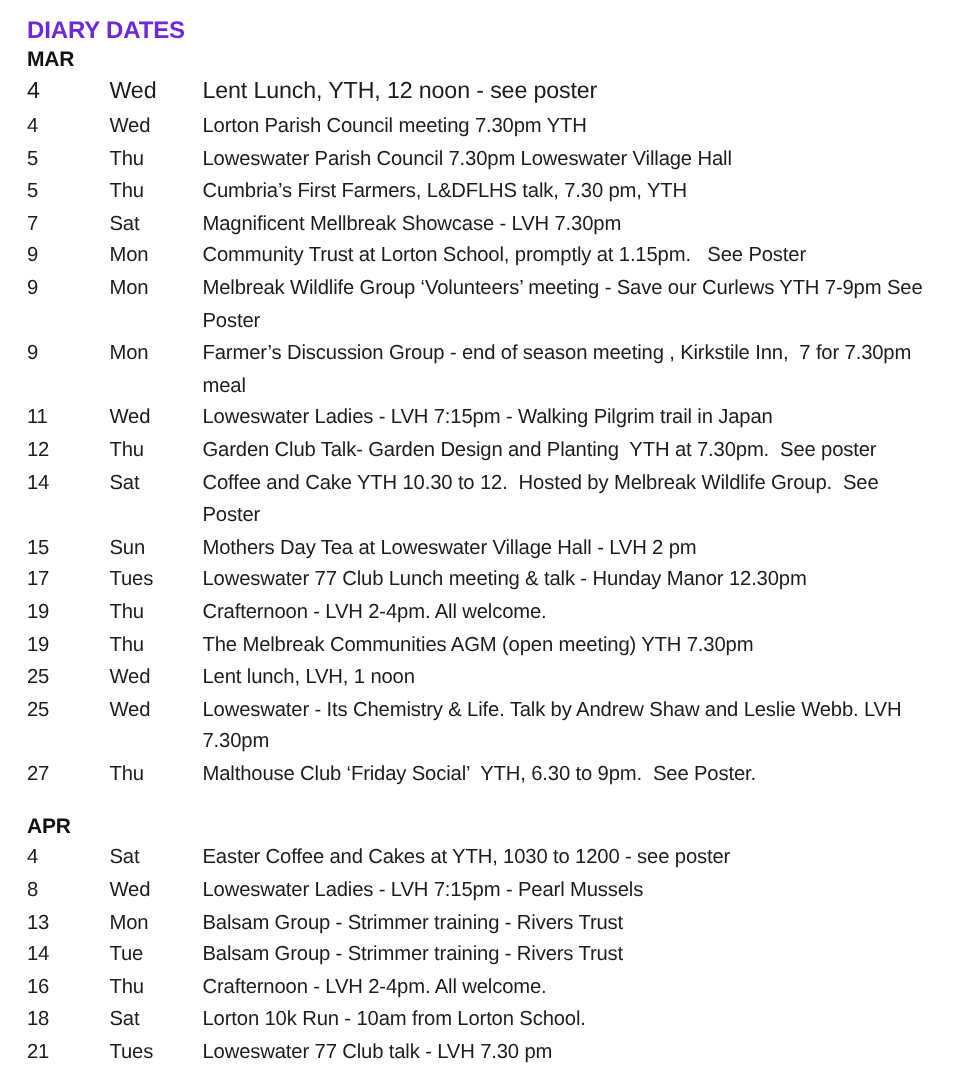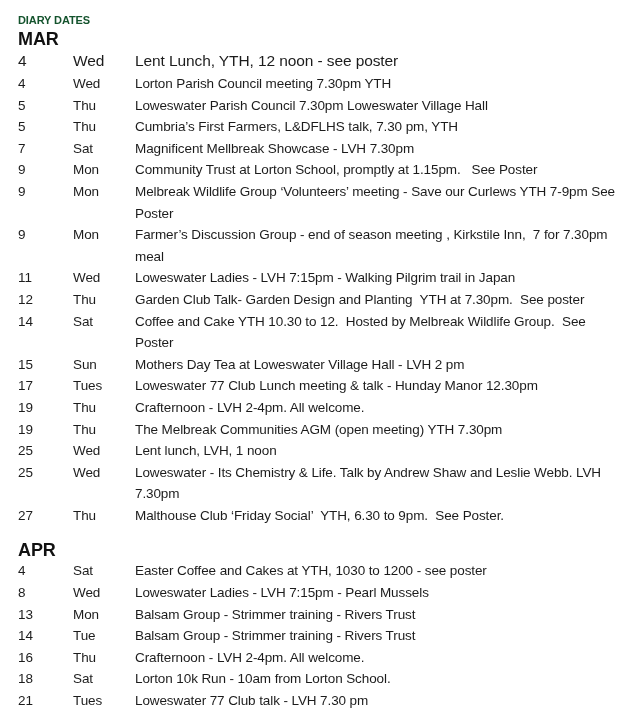--- a/index.html
+++ b/index.html
@@ -12,28 +12,28 @@
     height: 728px;
     overflow: hidden;
     font-family: "Liberation Sans", sans-serif;
     color: #1c1c1c;
   }
   .page {
     padding: 11px 0 0 18px;
   }
   .doc-title {
     font-weight: bold;
-    font-size: 11px;
+    font-size: 16px;
     line-height: 19px;
     letter-spacing: -0.1px;
-    color: #14532d;
+    color: #6d28d9;
   }
   .month {
     font-weight: bold;
-    font-size: 18px;
+    font-size: 14px;
     line-height: 19px;
     letter-spacing: -0.1px;
     color: #111111;
   }
   .section + .section {
     margin-top: 15px;
   }
   .event-row {
     display: flex;
     align-items: baseline;

